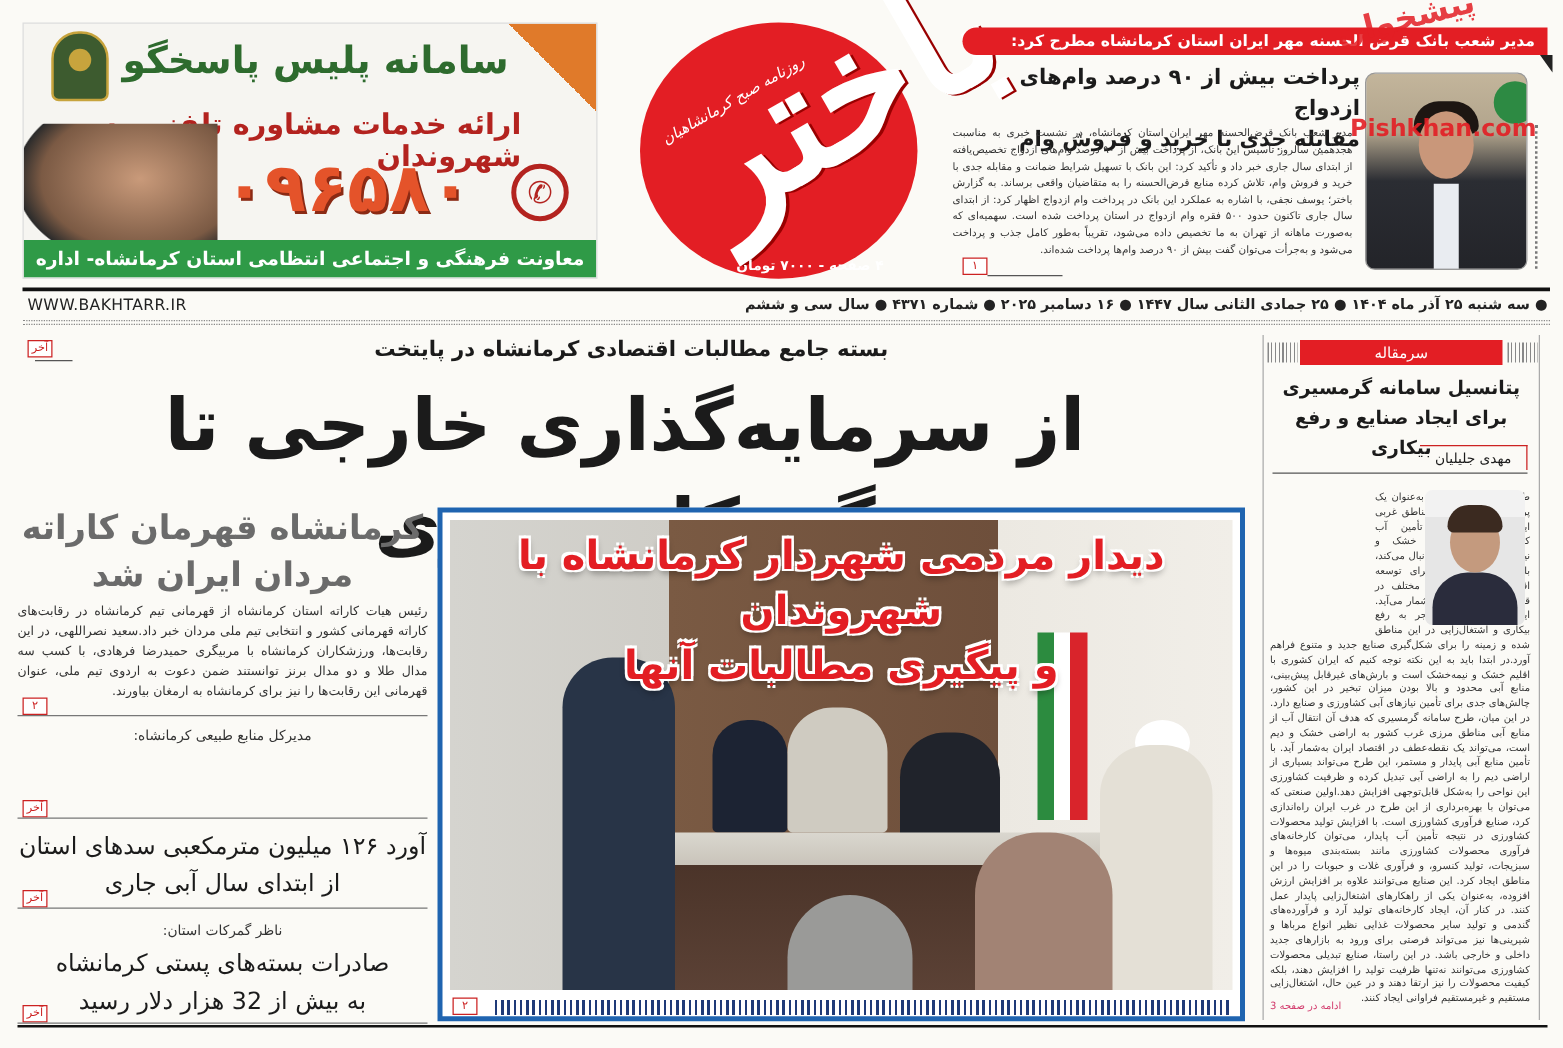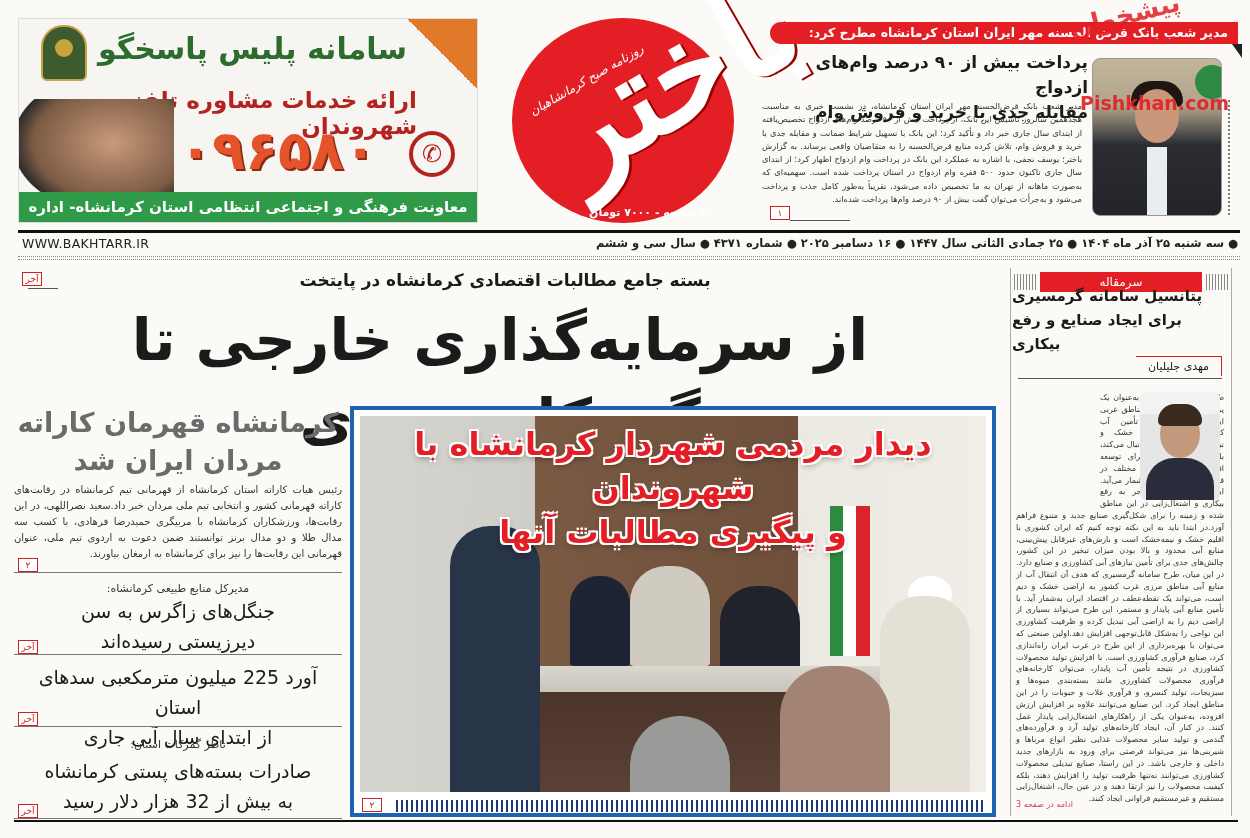--- a/index.html
+++ b/index.html
@@ -74,21 +74,21 @@
 .karate-h{top:404px;font-size:27px;font-weight:bold;color:#6b6b6b;line-height:38px}
 .karate-b{top:482px;font-size:10px;line-height:16px;text-align:justify;color:#333}
 .small-kicker{font-size:11px;color:#333}
 .lc-head{font-size:19px;color:#1b1b1b;line-height:30px}
 .sep{left:14px;width:328px;height:1px;background:#777}
 
 
 .ed-frame{left:1010px;top:268px;width:222px;height:548px;border-left:1px solid #aaa;border-right:1px solid #aaa}
 .ed-label{left:1040px;top:272px;width:162px;height:20px;background:#e31e24;color:#fff;font-size:12px;text-align:center;direction:rtl;line-height:20px}
 .ed-hatch{top:274px;width:24px;height:16px;background:repeating-linear-gradient(90deg,#888 0,#888 1px,transparent 1px,transparent 3px)}
-.ed-title{left:1012px;top:284px;width:218px;text-align:left;direction:rtl;font-size:15px;font-weight:bold;line-height:24px}
+.ed-title{left:1012px;top:298px;width:218px;text-align:center;direction:rtl;font-size:15px;font-weight:bold;line-height:24px}
 .ed-author{left:1136px;top:356px;width:86px;height:20px;border:1px solid #c22;border-left:none;border-bottom:none;direction:rtl;font-size:11px;text-align:center;line-height:20px}
 .ed-author-line{left:1018px;top:378px;width:204px;height:1px;background:#555}
 .ed-photo{left:1140px;top:392px;width:80px;height:108px;border-radius:6px;background:linear-gradient(180deg,#f2f2f2 0,#f2f2f2 20%,#e6e6e6 20%,#e6e6e6 100%);overflow:hidden}
 .ed-photo .face{position:absolute;left:20px;top:18px;width:40px;height:48px;border-radius:50%;background:#c49a7e}
 .ed-photo .hair{position:absolute;left:18px;top:12px;width:44px;height:22px;border-radius:20px 20px 6px 6px;background:#3b2a20}
 .ed-photo .body{position:absolute;left:6px;top:66px;width:68px;height:50px;border-radius:28px 28px 0 0;background:#2a2c3c}
 .ed-body{left:1016px;top:392px;width:208px;direction:rtl;text-align:justify;font-size:8px;line-height:11.8px;color:#333}
 .ed-body .wrap{float:left;width:84px;height:112px}
 .ed-more{left:1016px;top:800px;direction:rtl;font-size:8px;color:#d23a6c}
 
@@ -167,26 +167,25 @@
       <div class="barcode"></div>
     </div>
   </div>
 
   <div class="abs lc karate-h">کرمانشاه قهرمان کاراته مردان ایران شد</div>
   <div class="abs lc karate-b">رئیس هیات کاراته استان کرمانشاه از قهرمانی تیم کرمانشاه در رقابت‌های کاراته قهرمانی کشور و انتخابی تیم ملی مردان خبر داد.سعید نصراللهی، در این رقابت‌ها، ورزشکاران کرمانشاه با مربیگری حمیدرضا فرهادی، با کسب سه مدال طلا و دو مدال برنز توانستند ضمن دعوت به اردوی تیم ملی، عنوان قهرمانی این رقابت‌ها را نیز برای کرمانشاه به ارمغان بیاورند.</div>
   <div class="abs pgbox" style="left:18px;top:558px">۲</div>
   <div class="abs sep" style="top:572px"></div>
 
   <div class="abs lc small-kicker" style="top:582px">مدیرکل منابع طبیعی کرمانشاه:</div>
-  <div class="abs lc lc-head" style="top:596px;padding:0 30px">جنگل‌های زاگرس به سن دیرزیستی رسیده‌اند</div>
   <div class="abs pgbox akhar" style="left:18px;top:640px">آخر</div>
   <div class="abs sep" style="top:654px"></div>
 
   <div class="abs lc lc-head" style="top:662px">
-    <div>آورد 225 میلیون مترمکعبی سدهای استان</div>
+    <div>آورد ۱۲۶ میلیون مترمکعبی سدهای استان</div>
     <div>از ابتدای سال آبی جاری</div>
   </div>
   <div class="abs pgbox akhar" style="left:18px;top:712px">آخر</div>
   <div class="abs sep" style="top:726px"></div>
 
   <div class="abs lc small-kicker" style="top:738px">ناظر گمرکات استان:</div>
   <div class="abs lc lc-head" style="top:756px">
     <div>صادرات بسته‌های پستی کرمانشاه</div>
     <div>به بیش از 32 هزار دلار رسید</div>
   </div>

